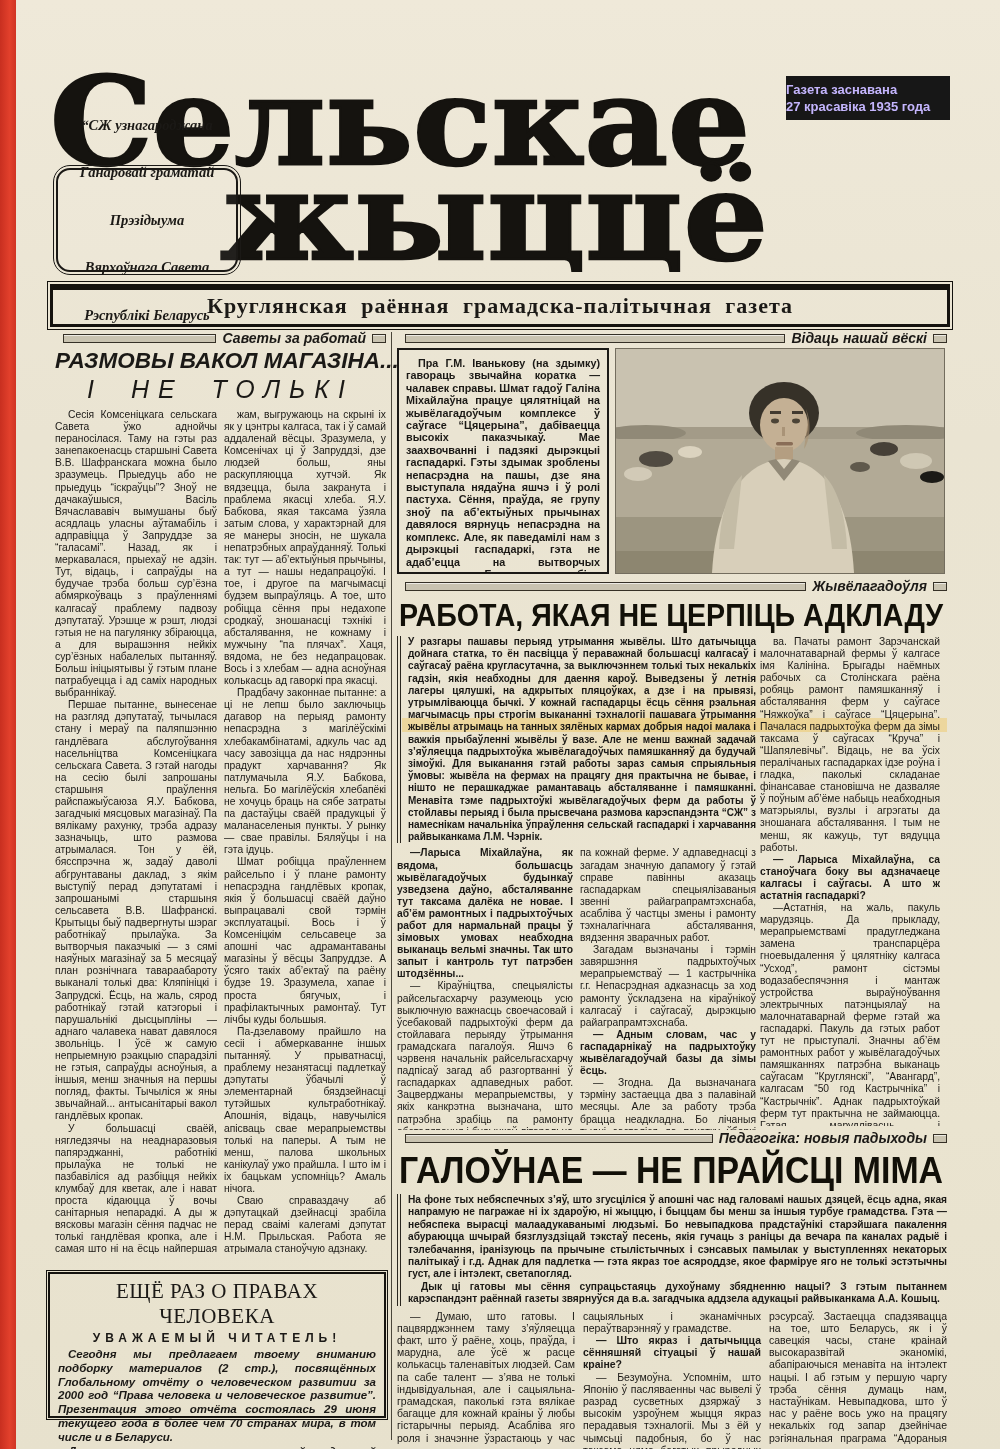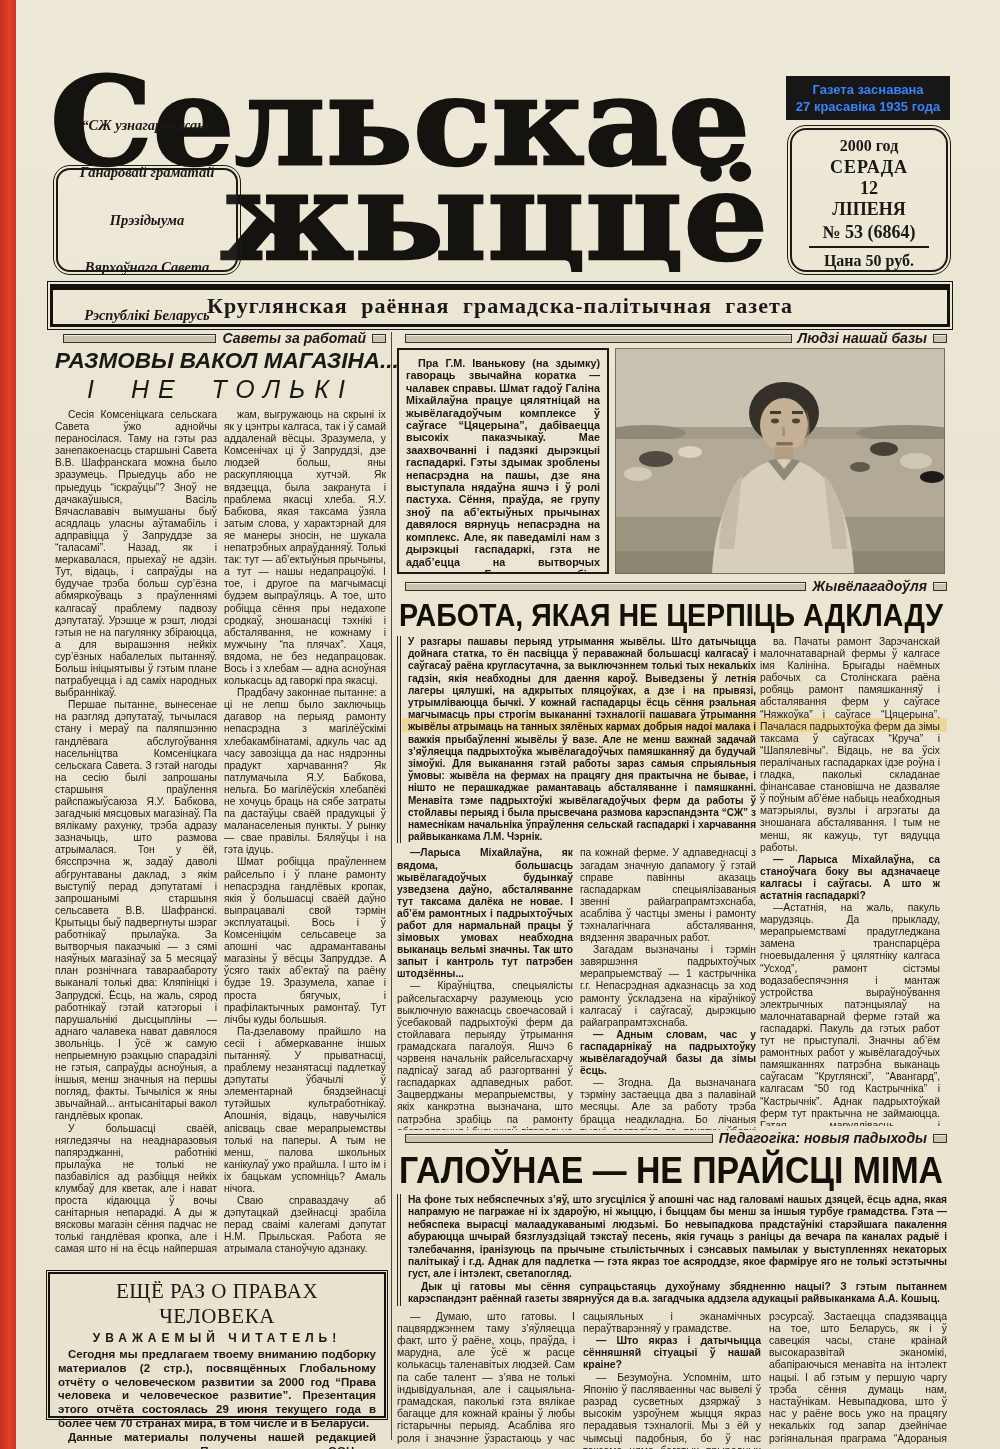--- a/index.html
+++ b/index.html
@@ -14,22 +14,22 @@
   .hl-strip{position:absolute;left:402px;top:718px;width:545px;height:14px;pointer-events:none;
         background:rgba(242,190,60,.35);}
 
   
   .mast-svg{position:absolute;left:28px;top:52px;}
   .mast-word{font-family:"DejaVu Serif",serif;font-weight:bold;fill:#15130f;stroke:#15130f;stroke-width:2.4px;}
   .award-box{position:absolute;left:56px;top:168px;width:178px;height:100px;border:2px solid #1b1916;
         border-radius:14px;outline:1px solid #1b1916;outline-offset:2px;background:rgba(255,255,255,.06);
         display:flex;flex-direction:column;justify-content:center;text-align:center;
         font-family:"Liberation Serif",serif;font-style:italic;font-weight:bold;font-size:14.5px;line-height:18.5px;}
-  .founded-box{position:absolute;left:786px;top:76px;width:164px;height:44px;background:#171717;color:#3b82f6;
-        display:flex;flex-direction:column;justify-content:center;text-align:center;
+  .founded-box{position:absolute;left:786px;top:76px;width:164px;height:44px;background:#171717;color:#c4b5fd;
+        display:flex;flex-direction:column;justify-content:center;text-align:left;
         font-weight:bold;font-size:13px;line-height:17px;}
   .issue-box{position:absolute;left:790px;top:128px;width:158px;height:144px;border:2px solid #1b1916;
         border-radius:16px;outline:1px solid #1b1916;outline-offset:2px;text-align:center;
         font-family:"Liberation Serif",serif;font-weight:bold;padding-top:6px;box-sizing:border-box;}
   .issue-box .l{display:block;}
   .i-year{font-size:16px;line-height:20px;}
   .i-week{font-size:18px;line-height:22px;letter-spacing:1px;}
   .i-day,.i-month{font-size:18px;line-height:21px;}
   .i-num{font-size:18px;line-height:24px;}
   .i-rule{width:78%;border-top:2px solid #1b1916;margin:2px auto 3px;}
@@ -59,21 +59,21 @@
   .lh2{font-weight:normal;font-style:italic;font-size:25px;line-height:30px;text-align:center;
        letter-spacing:9px;word-spacing:12px;}
   .lr-cols{display:flex;gap:7px;height:846px;overflow:hidden;margin-top:5px;}
   .lr-col{width:162px;overflow:hidden;font-size:10.3px;line-height:12.1px;}
 
   
   .rights-box{position:absolute;left:48px;top:1272px;width:338px;height:146px;border:2px solid #15130f;
         outline:1px solid #15130f;outline-offset:1px;box-sizing:border-box;padding:5px 8px;}
   .rb-head{font-family:"Liberation Serif",serif;font-weight:normal;font-size:21px;text-align:center;letter-spacing:.5px;}
   .rb-sub{font-weight:bold;font-size:12px;letter-spacing:5px;text-align:center;margin:2px 0 3px;}
-  .rb-para{margin:0;font-weight:bold;font-size:11.5px;line-height:13.8px;text-align:justify;text-indent:10px;}
+  .rb-para{margin:0;font-weight:bold;font-size:11.5px;line-height:13.8px;text-align:justify;text-indent:10px;font-style:italic;}
 
   
   .right-block{position:absolute;left:397px;top:330px;width:550px;}
   .photo-row{display:flex;gap:6px;margin:2px 0 4px;}
   .caption-box{width:212px;box-sizing:border-box;border:2px solid #1b1916;padding:7px 7px;height:226px;overflow:hidden;}
   .cap-text{margin:0;font-weight:bold;font-size:10.8px;line-height:12.4px;text-align:justify;text-indent:12px;}
   .photo{width:330px;height:226px;border:1px solid #6f6a5c;box-sizing:border-box;overflow:hidden;
          filter:sepia(.12) contrast(.97);}
   .head-svg{display:block;margin:2px 0 2px;}
   .display-head{font-family:"Liberation Sans",sans-serif;font-weight:bold;fill:#121008;}
@@ -113,29 +113,20 @@
       <p class="award-line">Прэзідыума</p>
       <p class="award-line">Вярхоўнага Савета</p>
       <p class="award-line">Рэспублікі Беларусь</p>
     </div>
 
   <div class="founded-box">
     <span>Газета заснавана</span>
     <span>27 красавіка 1935 года</span>
   </div>
 
-  <div class="issue-box">
-    <span class="l i-year">2000 год</span>
-    <span class="l i-week">СЕРАДА</span>
-    <span class="l i-day">12</span>
-    <span class="l i-month">ЛІПЕНЯ</span>
-    <span class="l i-num">№ 53  (6864)</span>
-    <div class="i-rule"></div>
-    <span class="l i-price">Цана 50 руб.</span>
-  </div>
 
   <div class="tagline">
     <span>Круглянская раённая грамадска-палітычная газета</span>
   </div>
 
   <div class="vline"></div>
 
   <section class="left-block">
     <div class="rubric">
       <span class="rubric-bar"></span>
@@ -163,21 +154,21 @@
   <section class="rights-box">
     <div class="rb-head">ЕЩЁ РАЗ О ПРАВАХ ЧЕЛОВЕКА</div>
     <div class="rb-sub">УВАЖАЕМЫЙ ЧИТАТЕЛЬ!</div>
     <p class="rb-para">Сегодня мы предлагаем твоему вниманию подборку материалов (2 стр.), посвящённых Глобальному отчёту о человеческом развитии за 2000 год “Права человека и человеческое развитие”. Презентация этого отчёта состоялась 29 июня текущего года в более чем 70 странах мира, в том числе и в Беларуси.</p>
     <p class="rb-para">Данные материалы получены нашей редакцией непосредственно от Представительства ООН в Республике Беларусь.</p>
   </section>
 
   <section class="right-block">
     <div class="rubric">
       <span class="rubric-bar"></span>
-      <span class="rubric-label">Людзі нашай базы</span>
+      <span class="rubric-label">Відаць нашай вёскі</span>
       <span class="rubric-bar end"></span>
     </div>
 
     <div class="photo-row">
       <div class="caption-box">
         <p class="cap-text">Пра Г.М. Іванькову (на здымку) гавораць звычайна коратка — чалавек справы. Шмат гадоў Галіна Міхайлаўна працуе цялятніцай на жывёлагадоўчым комплексе ў саўгасе “Цяцерына”, дабіваецца высокіх паказчыкаў. Мае заахвочванні і падзякі дырэкцыі гаспадаркі. Гэты здымак зроблены непасрэдна на пашы, дзе яна выступала нядаўна яшчэ і ў ролі пастуха. Сёння, праўда, яе групу зноў па аб’ектыўных прычынах давялося вярнуць непасрэдна на комплекс. Але, як паведамілі нам з дырэкцыі гаспадаркі, гэта не адаб’ецца на вытворчых паказчыках. Бо справу робіць высокі прафесіянал.</p>
 
       </div>
       <div class="photo">
         <svg width="328" height="224" viewBox="0 0 328 224">

